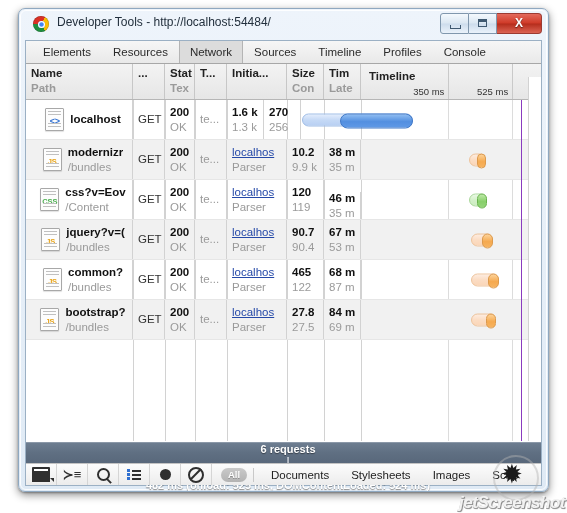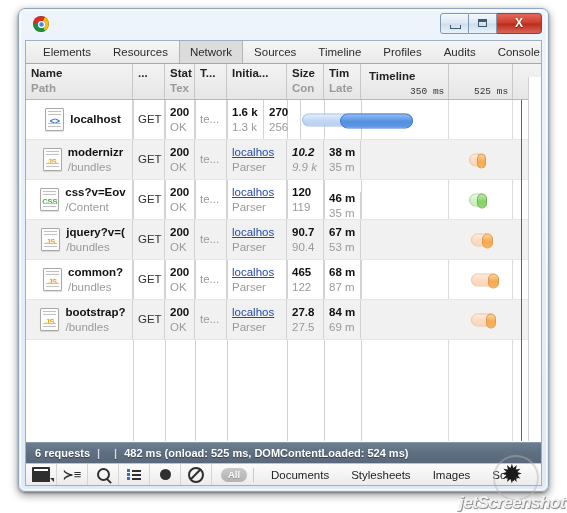--- a/index.html
+++ b/index.html
@@ -134,21 +134,21 @@
     border-right: 1px solid #c7c7c7;
     padding: 2px 0 0 5px;
     box-sizing: border-box;
     position: relative;
     overflow: hidden;
   }
   .ch .t1 { font-size: 11.5px; font-weight: bold; color:#222; line-height:15px; white-space:nowrap;}
   .ch .t2 { font-size: 11.5px; font-weight: bold; color:#9a9a9a; line-height:15px; white-space:nowrap;}
 
   .ch-timeline { flex: 1 1 auto; position: relative; border-right:none; padding-left:8px;}
-  .tl-ticks { position:absolute; left:0; top:0; bottom:0; right:0;font-family:Liberation Mono, monospace; }
+  .tl-ticks { position:absolute; left:0; top:0; bottom:0; right:0; }
   .tl-tick { position:absolute; top:0; bottom:0; border-left:1px solid #c9c9c9; }
   .tl-lab {
     position:absolute; bottom:2px; font-size:9.5px; color:#333; transform: translateX(-100%);
     padding-right:4px; white-space:nowrap;
   }
 
   
   .tbody {
     position: absolute;
     left:0; right:0; top:59px; bottom: 44px;
@@ -233,20 +233,21 @@
   
   .statusbar {
     position:absolute; left:0; right:0; bottom:22px; height:21px;
     background: linear-gradient(180deg,#6d7d90 0%, #5f6f82 50%, #59687b 100%);
     border-top:1px solid #8b98a8;
     color:#fff; font-size:11px; font-weight:bold;
     display:flex; align-items:center; padding-left:9px;
     box-sizing:border-box;
     white-space:nowrap;
     text-shadow: 0 1px 1px rgba(0,0,0,.45);
+    flex-direction: column;
   }
   .sep { padding:0 7px; color:#d6dde6; }
 
   
   .toolbar {
     position:absolute; left:0; right:0; bottom:0; height:22px;
     background: linear-gradient(180deg,#fcfcfc 0%, #ececec 100%);
     border-top:1px solid #c3c3c3;
     display:flex; align-items:center;
     box-sizing:border-box;
@@ -311,20 +312,21 @@
 </head>
 <body>
 
 <div id="root">
 
   <div class="window">
     <div class="win-inner-glow"></div>
 
     <div class="titlebar">
       <div class="chrome-logo"></div>
+      <div class="title-text">Developer Tools - http://localhost:54484/</div>
       <div class="winbtns">
         <div class="wbtn">
           <span class="gl-min"></span>
         </div>
         <div class="wbtn">
           <span class="gl-max"></span>
         </div>
         <div class="wbtn close">
           <span class="gl-x">X</span>
         </div>
@@ -333,21 +335,20 @@
 
     <div class="panel">
 
       <div class="tabbar" id="tabbar">
           <div class="tab">Elements</div>
           <div class="tab">Resources</div>
           <div class="tab active">Network</div>
           <div class="tab">Sources</div>
           <div class="tab">Timeline</div>
           <div class="tab">Profiles</div>
-          <div class="tab">Audits</div>
           <div class="tab">Console</div>
         </div>
 
       <div class="colhead" id="colhead">
           <div class="ch" style="width: 107px; flex: 0 0 107px;">
             <div class="t1">Name</div>
             <div class="t2">Path</div>
           </div>
           <div class="ch" style="width: 32px; flex: 0 0 32px;">
             <div class="t1">...</div>
@@ -448,21 +449,21 @@
                 <div class="l1">200</div>
                 <div class="l2">OK</div>
               </div>
               <div class="cell method" style="width: 32px; flex: 0 0 32px;">
                 <div class="l1" style="color: rgb(154, 154, 154); font-weight: normal;">te...</div>
               </div>
               <div class="cell initiator" style="width: 60px; flex: 0 0 60px;">
                 <div class="l1">localhos</div>
                 <div class="l2">Parser</div>
               </div>
-              <div class="cell" style="width: 37px; flex: 0 0 37px; font-style: italic;">
+              <div class="cell" style="width: 37px; flex: 0 0 37px;">
                 <div class="l1">10.2</div>
                 <div class="l2">9.9 k</div>
               </div>
               <div class="cell" style="width: 37px; flex: 0 0 37px;">
                 <div class="l1">38 m</div>
                 <div class="l2">35 m</div>
               </div>
               <div class="cell timeline">
                 <div class="bar orange" style="left: 60%; width: 9.5%;">
                   <div class="head" style="left: 45%; right: -1px;"></div>

